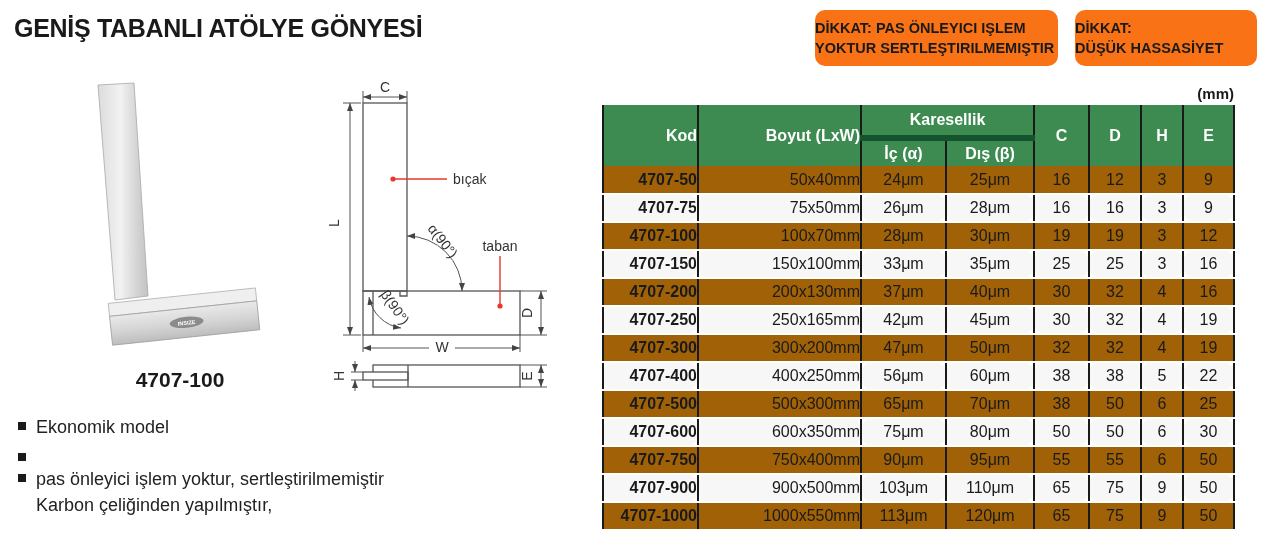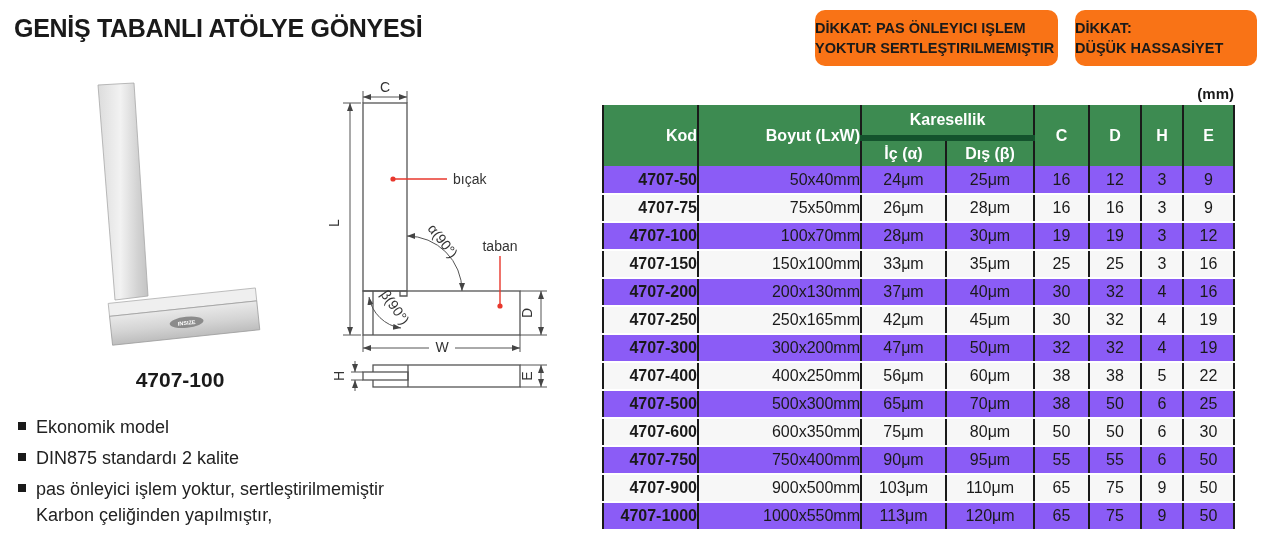--- a/index.html
+++ b/index.html
@@ -36,22 +36,22 @@
           border-left:2px solid #1a1a1a; border-bottom:2px solid #4a4a4a; }
   th, td { border-right:2px solid #1a1a1a; font-size:16px; overflow:hidden; white-space:nowrap; }
   thead th { background:#3d8b51; color:#fff; font-weight:bold; }
   th.left, td.left { text-align:right; padding-left:12px; }
   th.ctr, td.ctr { text-align:center; }
   tr.hrow1 th { height:33px; }
   tr.hrow2 th { height:28px; }
   th.group { border-bottom:6px solid #14532d; }
   tbody td { height:28px; border-bottom:2px solid #fff; color:#1a1a1a; }
   tbody td.kod { font-weight:bold; }
-  tr.row-gray td { background:#8b5cf6; }
-  tr.row-light td { background:#f7f7f7; }
+  tr.row-gray td { background:#a16207; }
+  tr.row-light td { background:#f7f7f7;border-radius:12px; }
 </style>
 </head>
 <body>
 
 <div class="page">
 
   <h1 class="title">GENİŞ TABANLI ATÖLYE GÖNYESİ</h1>
 
   <div class="warn warn-rust">
     <span>DİKKAT: PAS ÖNLEYICI IŞLEM</span>
@@ -154,23 +154,20 @@
 
   <ul class="features">
       <li>
         <span class="bullet"></span>
         <div class="ftext">
           <div>Ekonomik model</div>
         </div>
       </li>
       <li>
         <span class="bullet"></span>
-        <div class="ftext">
-          <div>DIN875 standardı 2 kalite</div>
-        </div>
       </li>
       <li>
         <span class="bullet"></span>
         <div class="ftext">
           <div>pas önleyici işlem yoktur, sertleştirilmemiştir</div>
           <div>Karbon çeliğinden yapılmıştır,</div>
         </div>
       </li>
     </ul>
 

